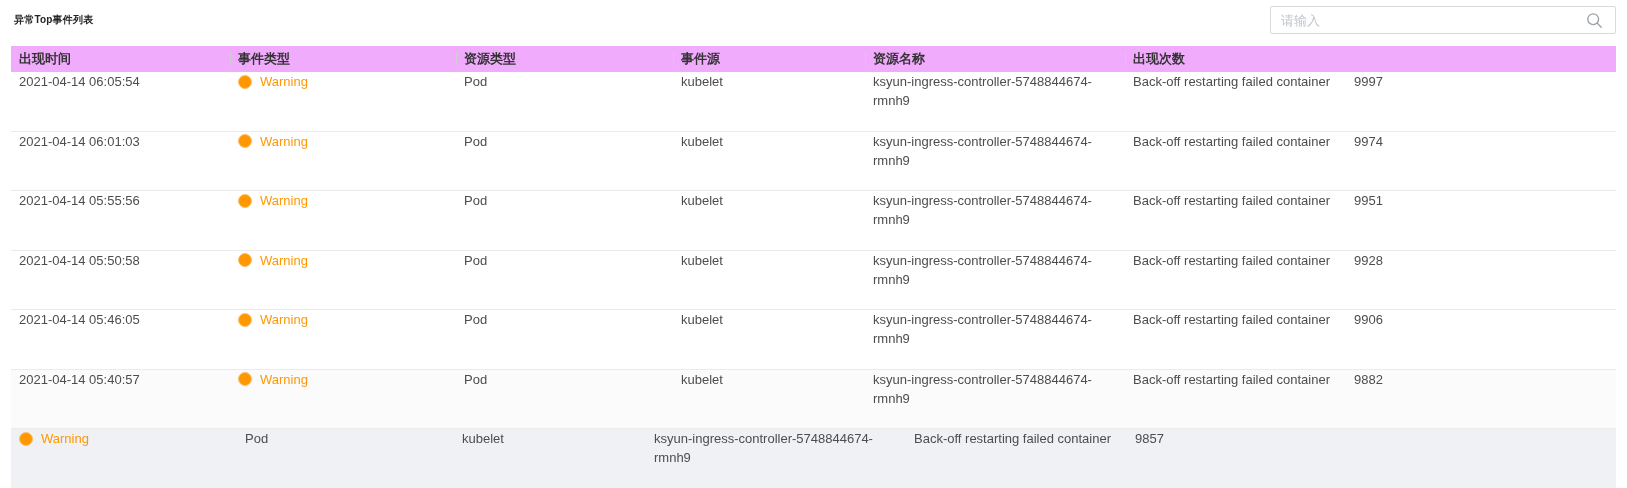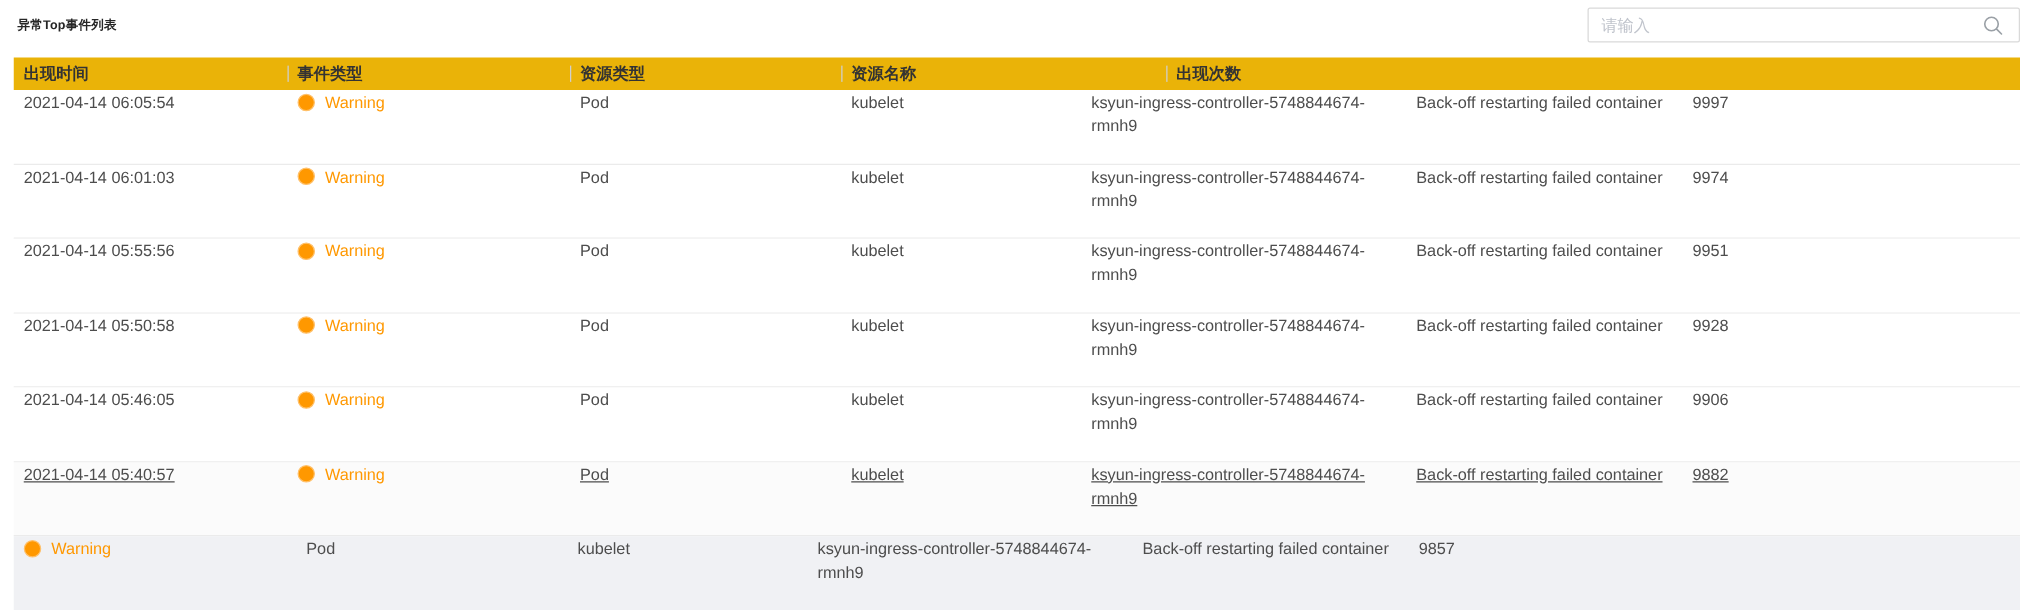--- a/index.html
+++ b/index.html
@@ -20,35 +20,35 @@
   }
   .search-box input{
     flex:1;border:none;outline:none;padding:0 10px;font-size:13px;color:#737373;
     font-family:inherit;background:transparent;min-width:0;
   }
   .search-box input::placeholder{color:#c0c4cc;}
   .search-icon{display:flex;align-items:center;margin-right:12px;cursor:pointer;}
 
   .table{margin:0 11px;width:1605px;}
   .thead{
-    display:flex;height:26px;align-items:center;background:#eab308;
+    display:flex;height:26px;align-items:center;background:#f0abfc;
     font-size:13px;font-weight:700;color:#333;justify-content:space-between;
   }
   .th{box-sizing:border-box;padding-left:8px;position:relative;height:100%;
       display:flex;align-items:center;white-space:nowrap;}
   .th:not(:first-child)::before{
     content:"";position:absolute;left:0;top:50%;transform:translateY(-50%);
     width:1px;height:13px;background:#cfcfcf;
   }
   .tbody{display:flex;flex-direction:column;height:416px;}
   .tr{
     flex:1;display:flex;align-items:flex-start;box-sizing:border-box;
     border-bottom:1px solid #ebebeb;font-size:13px;color:#4d4d4d;background:#fff;
   }
-  .tr:nth-child(6){background:#fbfbfb;text-decoration:underline;}
+  .tr:nth-child(6){background:#fbfbfb;}
   .tr:nth-child(7){background:#f0f1f4;border-bottom:none;}
   .td{box-sizing:border-box;padding-left:8px;padding-right:10px;line-height:19px;}
 
   
   .c0{width:219px;} .c1{width:226px;} .c2{width:217px;} .c3{width:192px;}
   .c4{width:260px;} .c5{width:221px;} .c6{flex:1;}
 
   .badge{display:inline-flex;align-items:center;color:var(--warning,#ff9800);}
   .dot{
     width:12px;height:12px;border-radius:50%;
@@ -76,20 +76,23 @@
 <div class="table">
   <div class="thead">
       <div class="th c0">
         <span>出现时间</span>
       </div>
       <div class="th c1">
         <span>事件类型</span>
       </div>
       <div class="th c2">
         <span>资源类型</span>
+      </div>
+      <div class="th c3">
+        <span>事件源</span>
       </div>
       <div class="th c4">
         <span>资源名称</span>
       </div>
       <div class="th c6">
         <span>出现次数</span>
       </div>
     </div>
   <div class="tbody">
       <div class="tr">

